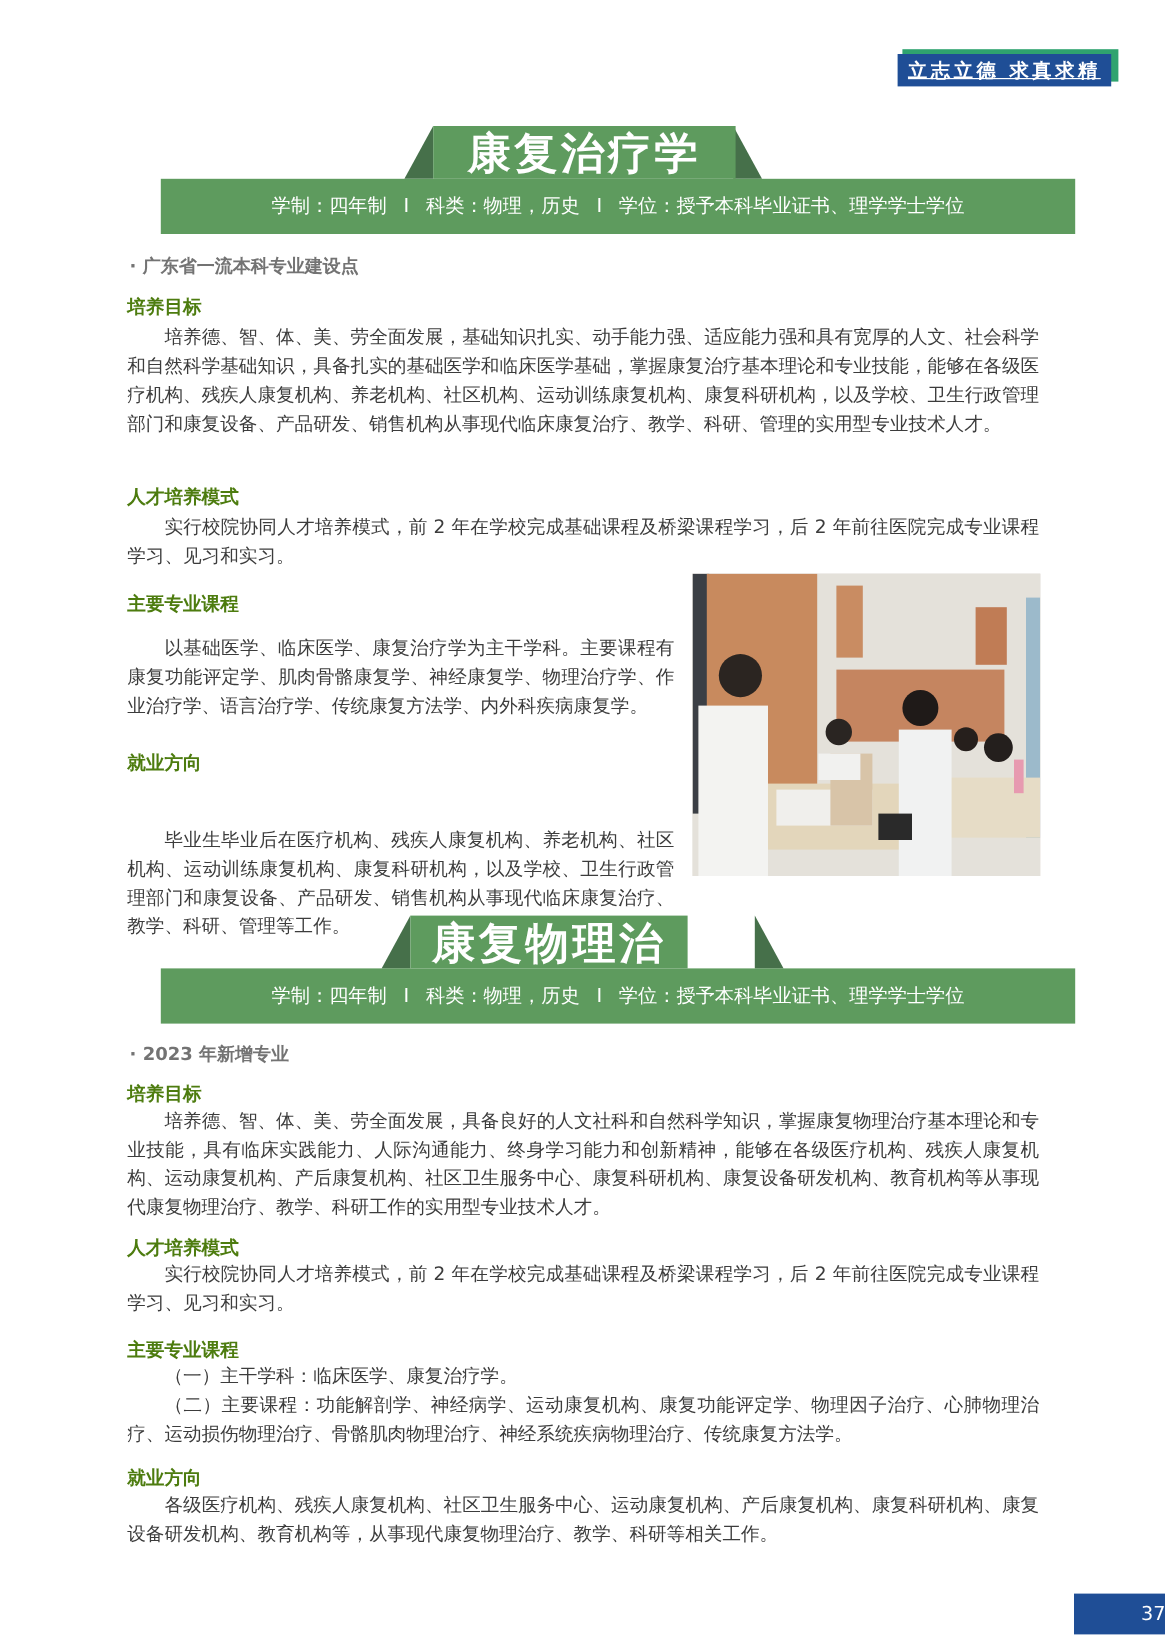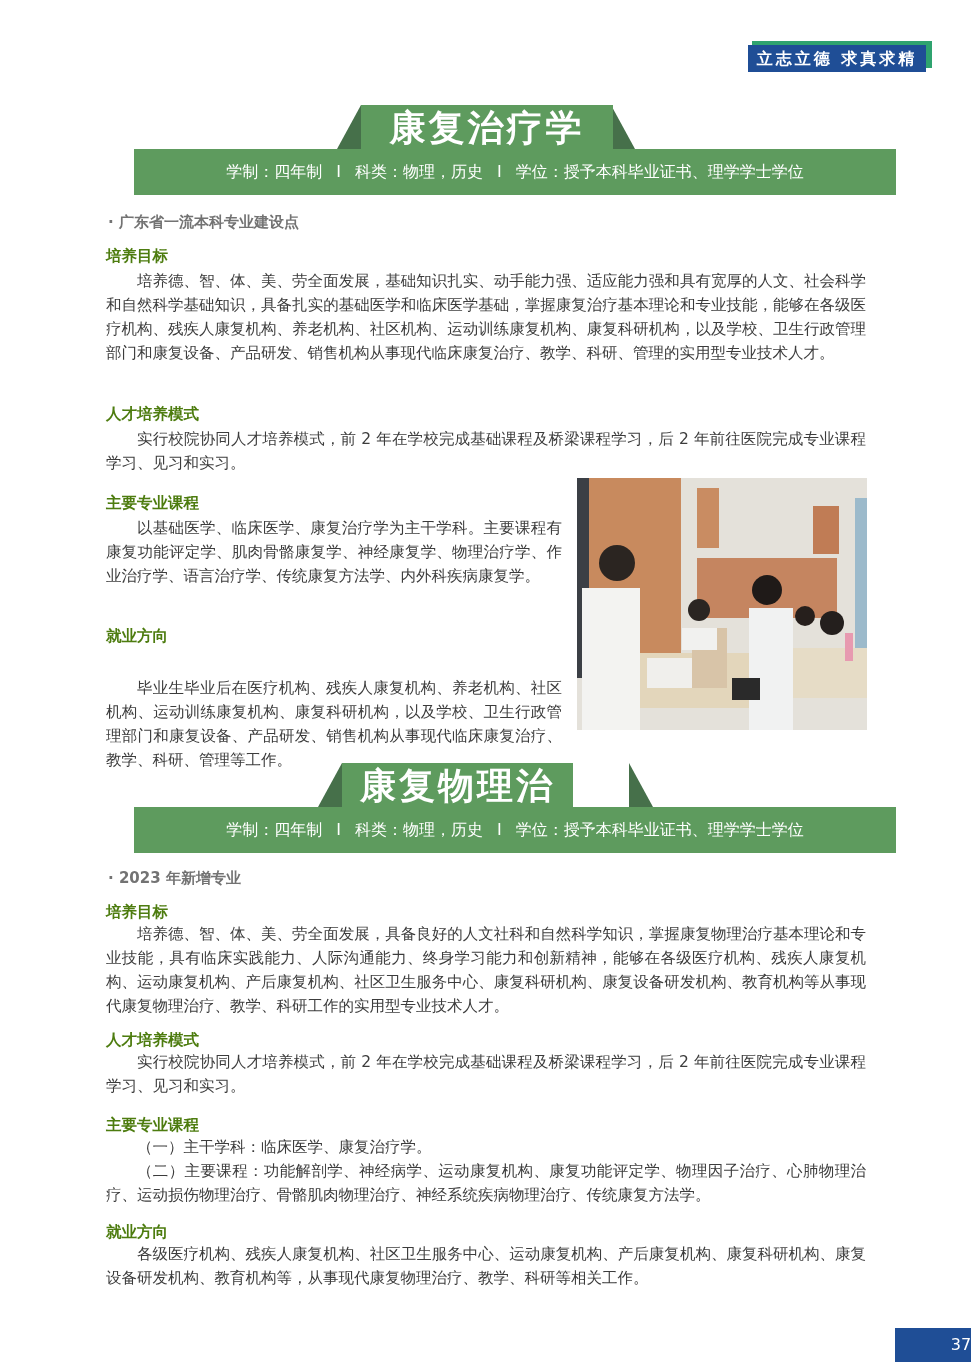--- a/index.html
+++ b/index.html
@@ -4,40 +4,40 @@
   <style>
     html, body { margin: 0; padding: 0; }
     body {
       width: 971px; height: 1365px; position: relative; background: #ffffff;
       font-family: "DejaVu Sans", "Liberation Sans", sans-serif; color: #3a3a3a;
       overflow: hidden;
     }
     .motto {
       position: absolute; left: 748px; top: 45px; width: 178px; height: 27px;
       background: #1f4e96; color: #fff; font-family: "DejaVu Serif", serif;
-      font-size: 16px; font-weight: bold; letter-spacing: 3px; text-align: center; line-height: 27px;
+      font-size: 16px; font-weight: bold; letter-spacing: 3px; text-align: center; line-height: 27px; text-decoration: underline;
     }
     .motto-accent { position: absolute; left: 752px; top: 41px; width: 180px; height: 27px; background: #2fa36f; }
 
     .banner { position: absolute; left: 105px; width: 762px; }
     .banner .tab {
       position: absolute; top: 0; height: 44px; background: #5e9b5e; color: #fff;
       font-size: 36px; font-weight: bold; text-align: center; line-height: 46px; letter-spacing: 3px; font-family: Liberation Serif, serif;
     }
     .banner .bar {
       position: absolute; left: 0; width: 762px; height: 46px; background: #5e9b5e;
       color: #fff; font-size: 16px; text-align: center; line-height: 46px; margin-left: 29px;
     }
     .sep { margin: 0 14px; }
 
     .badge { position: absolute; left: 108px; color: #737373; font-weight: bold; font-size: 15px; }
     .h { position: absolute; left: 106px; font-weight: bold; font-size: 15.5px; color: #4d7c0f; }
     .p { position: absolute; left: 106px; font-size: 15.5px; line-height: 24px; color: #3c3c3c; text-align: justify; }
     .p.full { width: 760px; }
-    .p.half { width: 456px; }
+    .p.half { width: 456px; margin-top: 12px; }
     .indent { text-indent: 2em; }
 
     .photo {
       position: absolute; left: 577px; top: 478px; width: 290px; height: 252px; overflow: hidden;
       background: linear-gradient(180deg, #d9d6cf 0%, #e7e3dc 100%);
     }
     .page-num {
       position: absolute; left: 895px; top: 1328px; width: 36px; height: 34px; background: #1f4e96;
       color: #fff; font-size: 16px; text-align: center; line-height: 34px; padding-left: 48px;
     }

